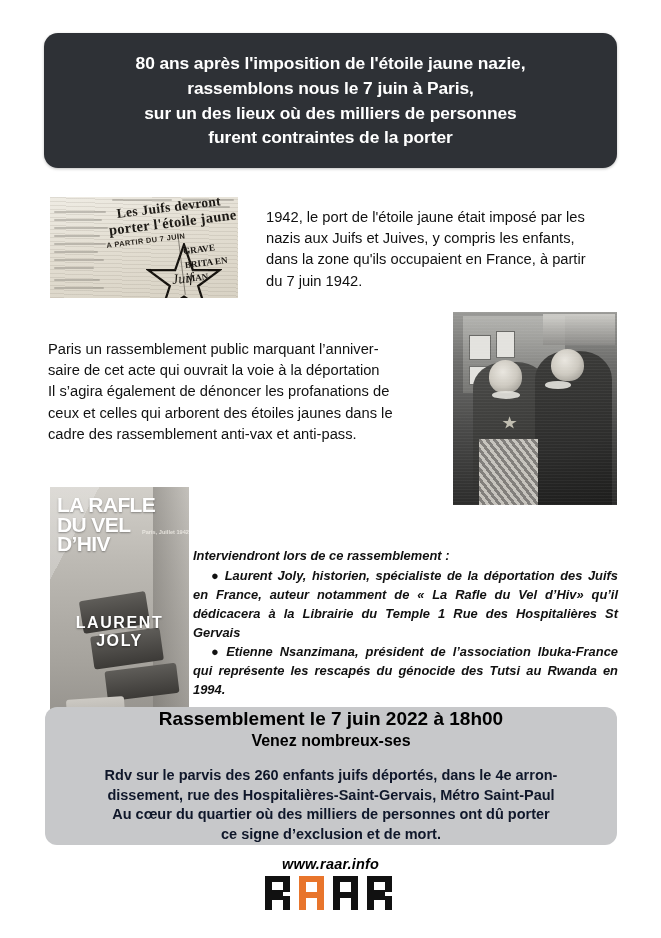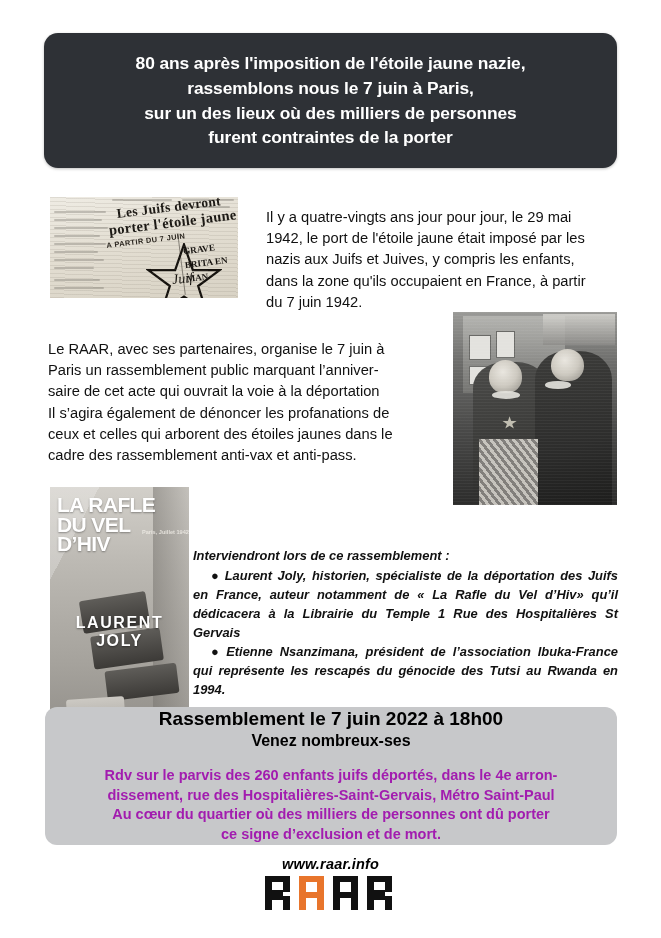--- a/index.html
+++ b/index.html
@@ -218,21 +218,21 @@
     width: 572px; height: 138px;
     background: #c7c8ca;
     border-radius: 12px;
     display: flex; flex-direction: column;
     align-items: center; justify-content: center;
     text-align: center;
   }
   .bb-l1 { font-weight: bold; font-size: 19px; color: #000; line-height: 1.28; }
   .bb-l2 { font-weight: bold; font-size: 16px; color: #000; line-height: 1.28; }
   .bb-rest {
-    font-weight: bold; font-size: 14.5px; color: #a21caf;
+    font-weight: bold; font-size: 14.5px; color: #0f172a;
     line-height: 1.36; margin-top: 14px;
   }
   .bb-rest span { display: block; white-space: nowrap; }
 
   
   .footer { position: absolute; left: 0; right: 0; top: 856px; text-align: center; }
   .footer-url {
     font-style: italic; font-weight: bold; font-size: 14.5px;
     color: #000; letter-spacing: .2px;
   }
@@ -281,29 +281,27 @@
     <div class="star">
       <svg viewBox="0 0 100 96" aria-hidden="true">
         <polygon points="50,2 61.8,36.2 97.6,36.2 68.9,57.3 79.9,92 50,71.4 20.1,92 31.1,57.3 2.4,36.2 38.2,36.2" fill="none" stroke="#14110d" stroke-width="3"></polygon>
       </svg>
     </div>
     <div class="np-juif">Juif</div>
     <div class="np-grain"></div>
   </div>
 
   <div class="para p1">
-    <span class="l">Il y a quatre-vingts ans jour pour jour, le 29 mai</span>
     <span class="l">1942, le port de l'étoile jaune était imposé par les</span>
     <span class="l">nazis aux Juifs et Juives, y compris les enfants,</span>
     <span class="l">dans la zone qu'ils occupaient en France, à partir</span>
     <span class="l">du 7 juin 1942.</span>
   </div>
 
   <div class="para p2">
-    <span class="l">Le RAAR, avec ses partenaires, organise le 7 juin à</span>
     <span class="l">Paris  un rassemblement public marquant l’anniver-</span>
     <span class="l">saire de cet acte qui ouvrait la voie à la déportation</span>
     <span class="l">Il s’agira également de dénoncer les profanations de</span>
     <span class="l">ceux et celles qui arborent des étoiles jaunes dans le</span>
     <span class="l">cadre des rassemblement anti-vax et anti-pass.</span>
   </div>
 
   <div class="img-frame photo-women">
     <div class="pw-bg"></div>
     <div class="pw-shopfront"></div>

